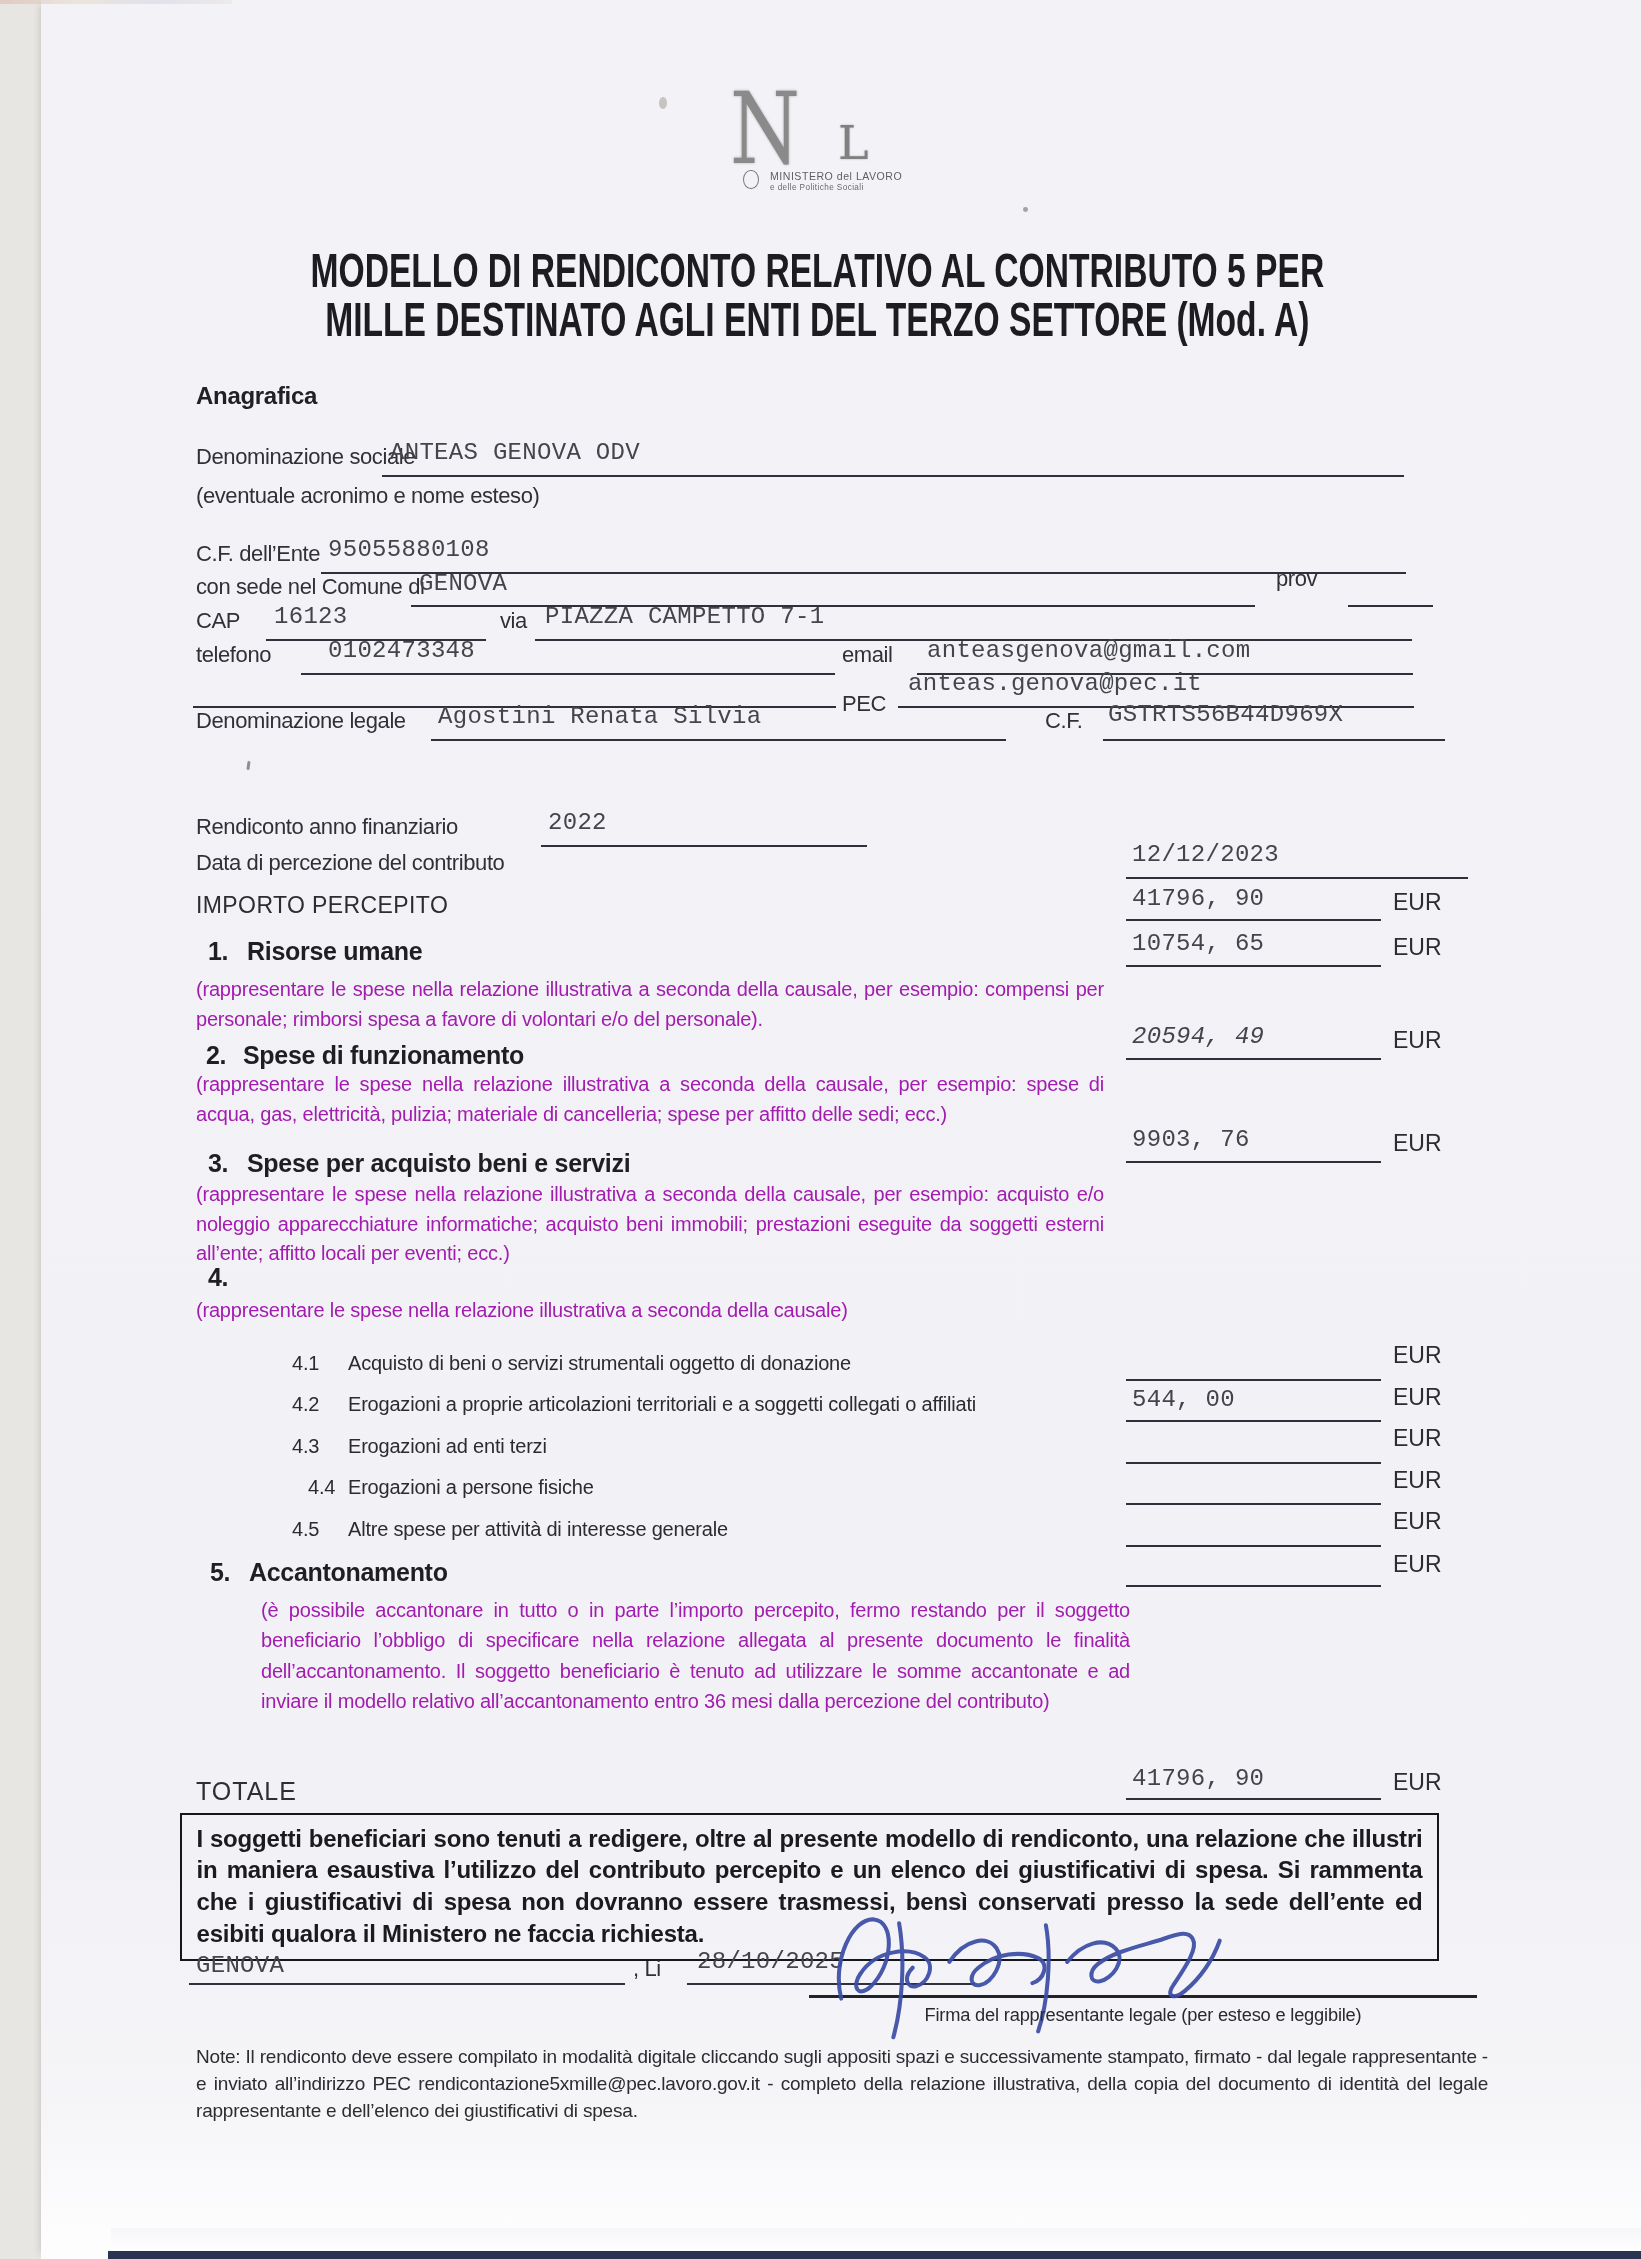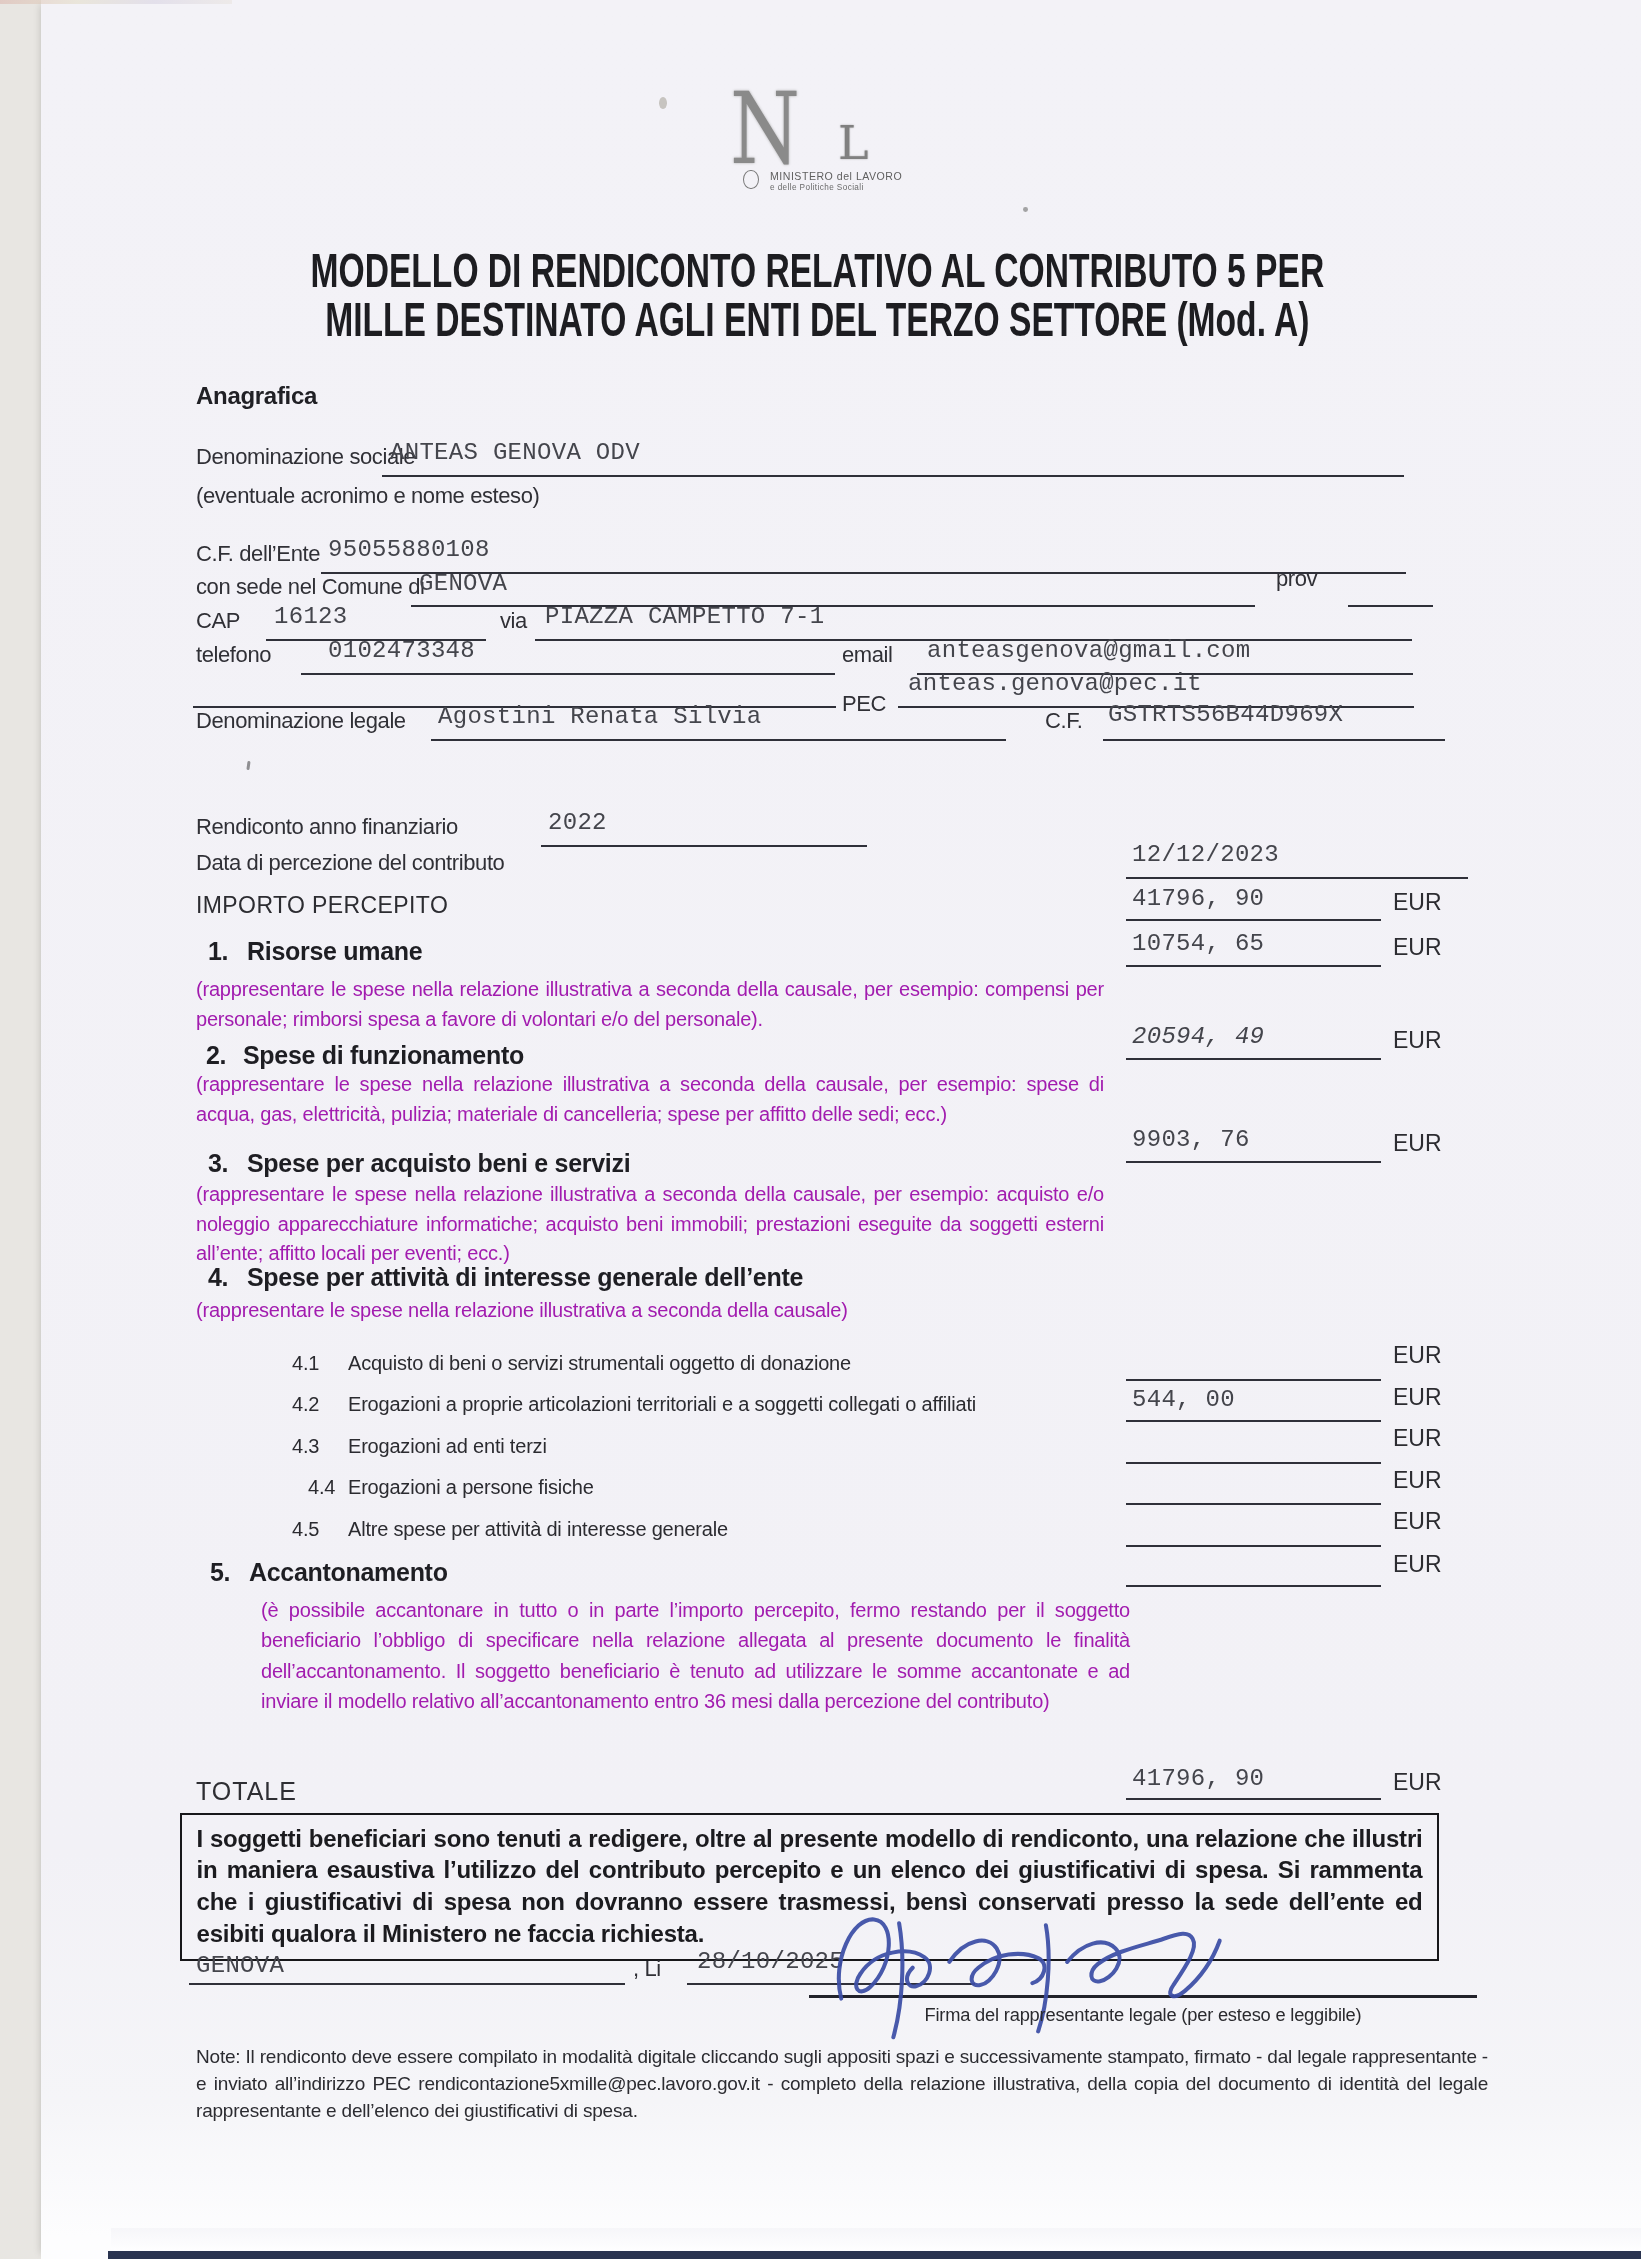--- a/index.html
+++ b/index.html
@@ -250,21 +250,20 @@
   <div class="abs desc" data-name="sec2-desc">(rappresentare le spese nella relazione illustrativa a seconda della causale, per esempio: spese di acqua, gas, elettricità, pulizia; materiale di cancelleria; spese per affitto delle sedi; ecc.)</div>
 
   <span class="abs mono" data-name="sec3-value">9903, 76</span>
   <div class="abs u" data-name="sec3-underline"></div>
   <span class="abs eur" data-name="eur-sec3">EUR</span>
   <span class="abs h-num" data-name="sec3-num">3.</span>
   <span class="abs h-title" data-name="sec3-title">Spese per acquisto beni e servizi</span>
   <div class="abs desc" data-name="sec3-desc">(rappresentare le spese nella relazione illustrativa a seconda della causale, per esempio: acquisto e/o noleggio apparecchiature informatiche; acquisto beni immobili; prestazioni eseguite da soggetti esterni all’ente; affitto locali per eventi; ecc.)</div>
 
   <span class="abs h-num" data-name="sec4-num">4.</span>
-  <span class="abs h-title" data-name="sec4-title">Spese per attività di interesse generale dell’ente</span>
   <div class="abs desc" data-name="sec4-desc">(rappresentare le spese nella relazione illustrativa a seconda della causale)</div>
 
   <span class="abs sub" data-name="subitem-41-num">4.1</span>
   <span class="abs sub" data-name="subitem-41-label">Acquisto di beni o servizi strumentali oggetto di donazione</span>
   <div class="abs u" data-name="subitem-41-underline"></div>
   <span class="abs eur" data-name="eur-41">EUR</span>
 
   <span class="abs sub" data-name="subitem-42-num">4.2</span>
   <span class="abs sub" data-name="subitem-42-label">Erogazioni a proprie articolazioni territoriali e a soggetti collegati o affiliati</span>
   <span class="abs mono" data-name="subitem-42-value">544, 00</span>

